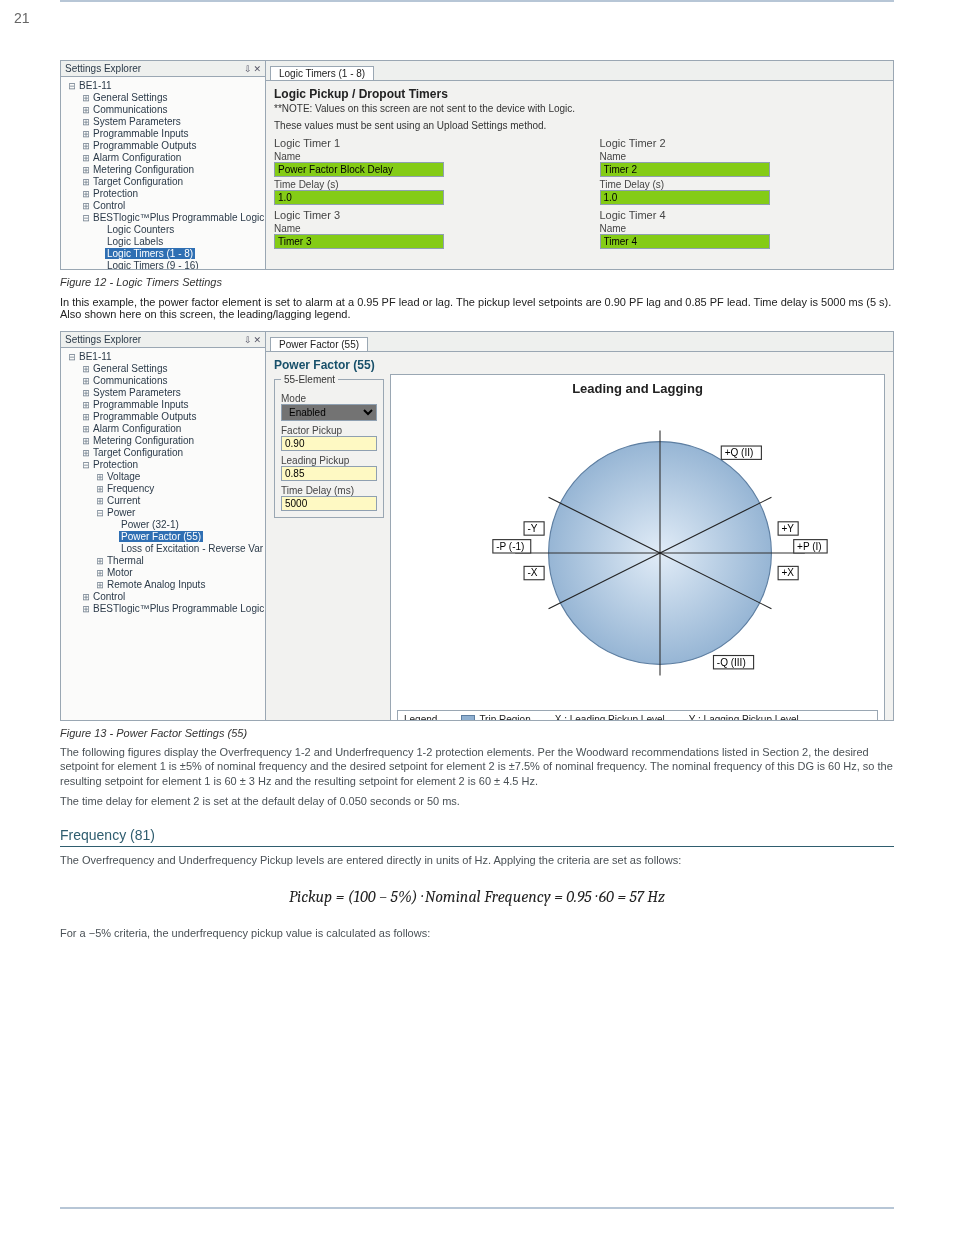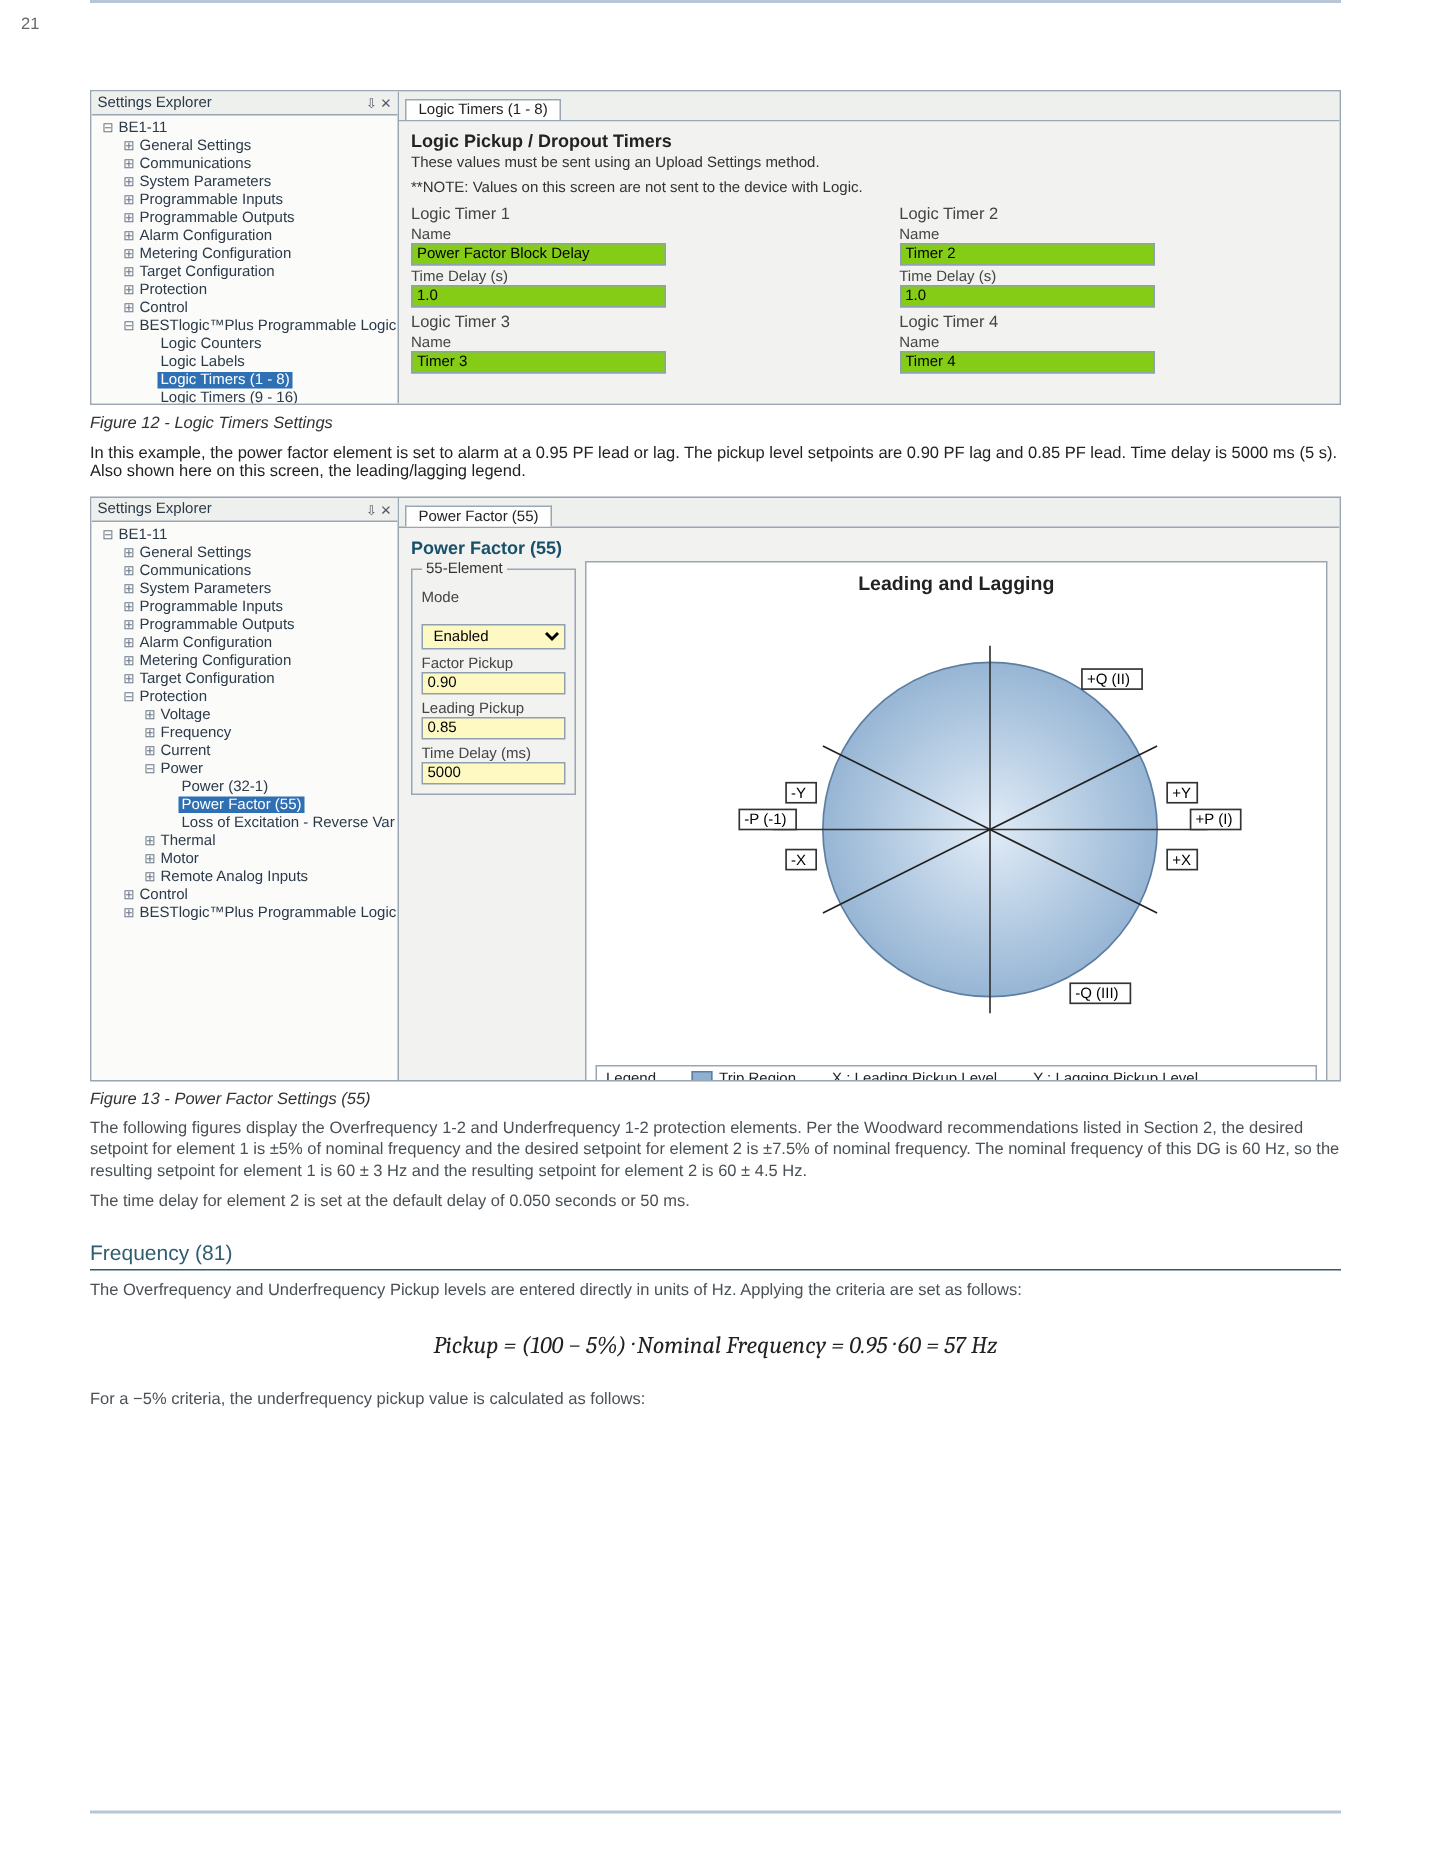--- a/index.html
+++ b/index.html
@@ -148,21 +148,21 @@
   }
   legend{font-size:10px;padding:0 3px;color:#333;}
   .pf-left .field-lbl{font-size:10px;color:#444;margin-top:4px;}
   .pf-left input, .pf-left select{
     width:100%;
     font-size:10px;
     padding:1px 3px;
     border:1px solid var(--input-border);
     background:#fef9c3;
   }
-  .pf-left select{background:#fef9c3;margin-top:12px;}
+  .pf-left select{background:#737373;}
   .pf-chart{
     flex:1;
     border:1px solid var(--panel-border);
     background:#fff;
     position:relative;
     padding-left:45px;
   }
   .pf-chart-title{
     position:absolute;left:0;top:6px;width:100%;
     text-align:center;font-weight:700;font-size:13px;
@@ -186,21 +186,21 @@
   .formula{
     font-family:"Cambria","Georgia",serif;
     font-style:italic;
     text-align:center;
     font-size:16px;
     margin:20px 0;
   }
 
   
   .page-no{
-    position:absolute;left:14px;top:10px;font-size:11px;color:#666;
+    position:absolute;left:14px;top:10px;font-size:14px;color:#666;
   }
 
   .caption{font-style:italic;margin:4px 0 0 0;color:#333;}
   .underline{border-bottom:1px solid #2f5d6f;padding-bottom:2px;}
 </style>
 </head>
 <body>
 
 <div class="page-no">21</div>
 
@@ -244,22 +244,22 @@
           </ul>
         </div>
       </div>
 
       <div class="content-pane">
         <div class="tab-strip">
           <div class="tab">Logic Timers (1 - 8)</div>
         </div>
         <div class="content-body">
           <h3>Logic Pickup / Dropout Timers</h3>
+          <div class="note">**NOTE:  Values on this screen are not sent to the device with Logic.</div>
           <div class="note">These values must be sent using an Upload Settings method.</div>
-          <div class="note">**NOTE:  Values on this screen are not sent to the device with Logic.</div>
           <div class="timers-grid" id="timers-grid">
               <div class="timer-block"><div class="tlabel">Logic Timer 1</div><div class="field-lbl">Name</div><input value="Power Factor Block Delay" style=""><div class="field-lbl">Time Delay (s)</div><input value="1.0" style=""></div>
               <div class="timer-block"><div class="tlabel">Logic Timer 2</div><div class="field-lbl">Name</div><input value="Timer 2" style=""><div class="field-lbl">Time Delay (s)</div><input value="1.0" style=""></div>
               <div class="timer-block"><div class="tlabel">Logic Timer 3</div><div class="field-lbl">Name</div><input value="Timer 3" style=""></div>
               <div class="timer-block"><div class="tlabel">Logic Timer 4</div><div class="field-lbl">Name</div><input value="Timer 4" style=""></div>
             </div>
         </div>
       </div>
     </div>
   </div>

